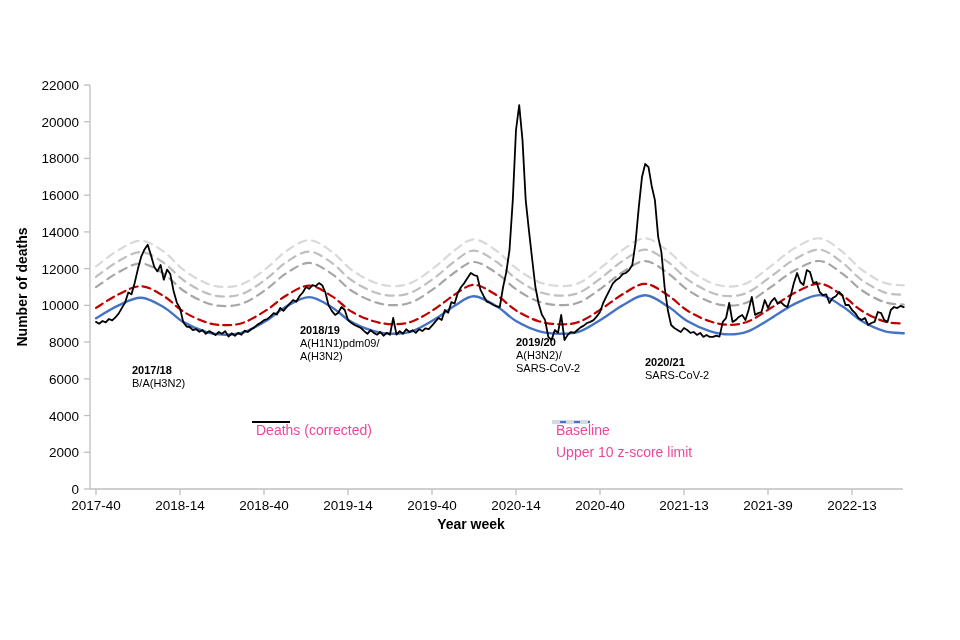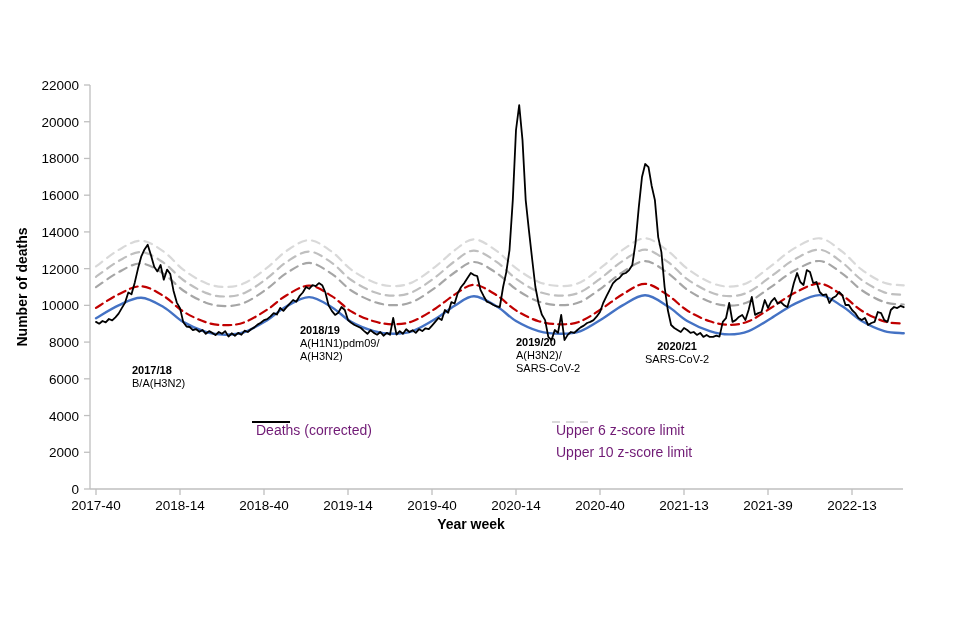--- a/index.html
+++ b/index.html
@@ -6,21 +6,21 @@
   body{font-family:"Liberation Sans", sans-serif;}
   .chart{position:relative;width:960px;height:640px;background:#ffffff;overflow:hidden;}
   .chart svg{position:absolute;left:0;top:0;}
   .axis-title{position:absolute;font-weight:bold;font-size:14px;color:#000;white-space:nowrap;}
   .y-title{left:22px;top:287px;transform:translate(-50%,-50%) rotate(-90deg);}
   .x-title{left:471px;top:524px;transform:translate(-50%,-50%);}
   .legend{position:absolute;left:0;top:0;width:960px;height:0;}
   .legend-col{position:absolute;top:419px;}
   .legend-item{display:flex;align-items:center;height:22px;}
   .legend-swatch{width:38px;height:6px;flex:0 0 38px;}
-  .legend-label{margin-left:4px;font-size:14px;color:#701a75;}
+  .legend-label{margin-left:4px;font-size:14px;color:#ec4899;}
   .annotation{position:absolute;font-size:11px;line-height:13px;color:#000;white-space:nowrap;}
   .annotation .ann-title{font-weight:bold;}
 </style>
 </head>
 <body>
 
 <div class="chart">
   <svg id="plot-svg" width="960" height="640" viewBox="0 0 960 640">
       <defs>
         <clipPath id="plotclip">
@@ -87,23 +87,23 @@
         <div class="legend-item">
           <svg class="legend-swatch" width="38" height="6">
             <line x1="0" y1="3" x2="38" y2="3" stroke="#000000" stroke-width="2"></line>
           </svg>
           <span class="legend-label">Deaths (corrected)</span>
         </div>
       </div>
       <div class="legend-col" style="left: 552px;">
         <div class="legend-item">
           <svg class="legend-swatch" width="38" height="6">
-            <line x1="0" y1="3" x2="38" y2="3" stroke="#A6A6A6" stroke-width="2.2" stroke-dasharray="8,6"></line>
+            <line x1="0" y1="3" x2="38" y2="3" stroke="#4472C4" stroke-width="2.4"></line>
           </svg>
-          <span class="legend-label">Upper 6 z-score limit</span>
+          <span class="legend-label">Baseline</span>
         </div>
         <div class="legend-item">
           <svg class="legend-swatch" width="38" height="6">
             <line x1="0" y1="3" x2="38" y2="3" stroke="#D9D9D9" stroke-width="2.2" stroke-dasharray="8,6"></line>
           </svg>
           <span class="legend-label">Upper 10 z-score limit</span>
         </div>
       </div>
     </div>
   <div id="annotations">
@@ -114,18 +114,18 @@
       <div class="annotation" style="left: 300px; top: 324px;">
         <div class="ann-title">2018/19</div>
         <div>A(H1N1)pdm09/</div>
         <div>A(H3N2)</div>
       </div>
       <div class="annotation" style="left: 484px; top: 336px; margin-left: 32px;">
         <div class="ann-title">2019/20</div>
         <div>A(H3N2)/</div>
         <div>SARS-CoV-2</div>
       </div>
-      <div class="annotation" style="left: 645px; top: 340px; text-align: center;">
+      <div class="annotation" style="left: 645px; top: 356px;">
         <div class="ann-title">2020/21</div>
         <div>SARS-CoV-2</div>
       </div>
     </div>
 </div>
 
 </body></html>

